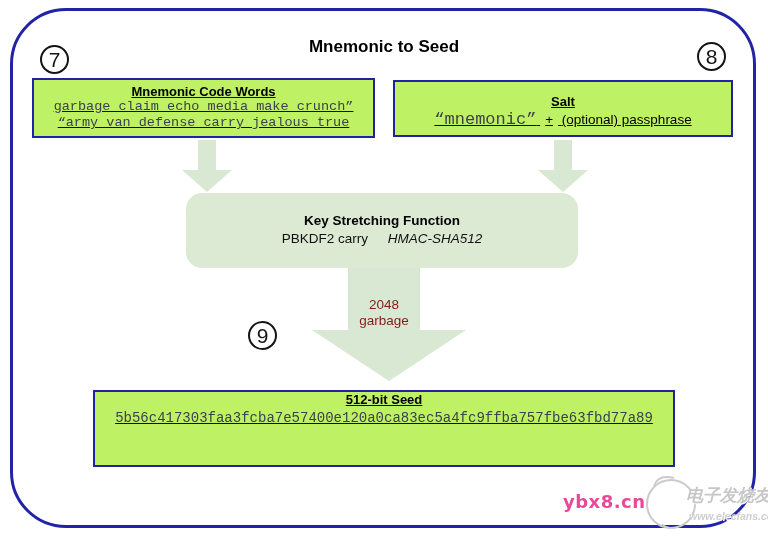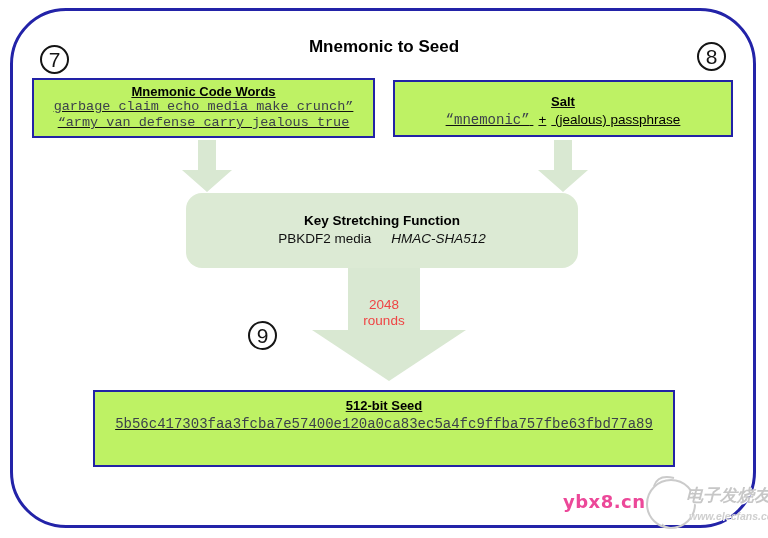--- a/index.html
+++ b/index.html
@@ -32,40 +32,40 @@
     text-align: center; overflow: hidden; text-decoration: underline;
   }
   .box-title { font-weight: bold; font-size: 13px; color: #000; }
   .mono { font-family: "Liberation Mono", monospace; color: #3c414b; }
 
   .mnemonic-box { left: 32px; top: 78px; width: 343px; height: 60px; padding-top: 4px; }
   .mnemonic-box .mono-line { font-size: 13.5px; line-height: 16px; }
 
   .salt-box { left: 393px; top: 80px; width: 340px; height: 57px; padding-top: 12px; }
   .salt-line { font-size: 13.5px; line-height: 17px; margin-top: 2px; color: #000; }
-  .salt-line .mono { font-size: 14px; }
+  .salt-line .mono { font-size: 17px; }
   .salt-line .op { margin: 0 5px; }
 
   .ksf-box {
     position: absolute; left: 186px; top: 193px; width: 392px; height: 75px;
     background: #dcead4; border-radius: 16px; text-align: center; padding-top: 19px;
   }
   .ksf-box .box-title { font-size: 13.5px; line-height: 18px; }
   .ksf-sub { font-size: 13.5px; line-height: 18px; color: #111; }
   .ksf-sub .italic { font-style: italic; margin-left: 16px; }
 
   .arrow-layer { position: absolute; left: 0; top: 0; pointer-events: none; }
   .arrow { fill: #d9e8d2; }
 
   .rounds-label {
     position: absolute; left: 334px; top: 297px; width: 100px;
-    text-align: center; font-size: 13.5px; line-height: 16px; color: #ef4444;
+    text-align: center; font-size: 13.5px; line-height: 16px; color: #7f1d1d;
   }
 
-  .seed-box { left: 93px; top: 390px; width: 582px; height: 77px; padding-top: 6px; }
+  .seed-box { left: 93px; top: 390px; width: 582px; height: 77px; padding-top: 0; }
   .seed-box .box-title { font-size: 13px; }
   .seed-hex { margin-top: 2px; font-size: 14px; line-height: 19px; }
 
   .watermark-site {
     position: absolute; left: 563px; top: 491px;
     font-family: "DejaVu Sans", sans-serif; font-weight: bold; font-size: 18px; color: #ec4899;
     text-shadow: -1px -1px 0 #fff, 1px -1px 0 #fff, -1px 1px 0 #fff, 1px 1px 0 #fff, 0 2px 0 #fff;
     letter-spacing: 0.5px;
   }
   .watermark-logo { position: absolute; left: 638px; top: 472px; }
@@ -109,35 +109,35 @@
     <div class="box-title">Mnemonic Code Words</div>
     <div class="mono mono-line">garbage claim echo media make crunch”</div>
     <div class="mono mono-line">“army van defense carry jealous true</div>
   </div>
 
   <div class="box-blue salt-box">
     <div class="box-title">Salt</div>
     <div class="salt-line">
       <span class="mono">“mnemonic”</span>
       <span class="op">+</span>
-      <span>(jealous) passphrase</span>
+      <span>(optional) passphrase</span>
     </div>
   </div>
 
   <div class="ksf-box">
     <div class="box-title">Key Stretching Function</div>
     <div class="ksf-sub">
-      <span>PBKDF2 media</span>
+      <span>PBKDF2 carry</span>
       <span class="italic">HMAC-SHA512</span>
     </div>
   </div>
 
   <div class="rounds-label">
     <div>2048</div>
-    <div>rounds</div>
+    <div>garbage</div>
   </div>
 
   <div class="box-blue seed-box">
     <div class="box-title">512-bit Seed</div>
     <div class="seed-hex">
       <div class="mono">5b56c417303faa3fcba7e57400e120a0ca83ec5a4fc9ffba757fbe63fbd77a89</div>
     </div>
   </div>
 
   <svg class="watermark-logo" width="64" height="62" viewBox="0 0 64 62">

